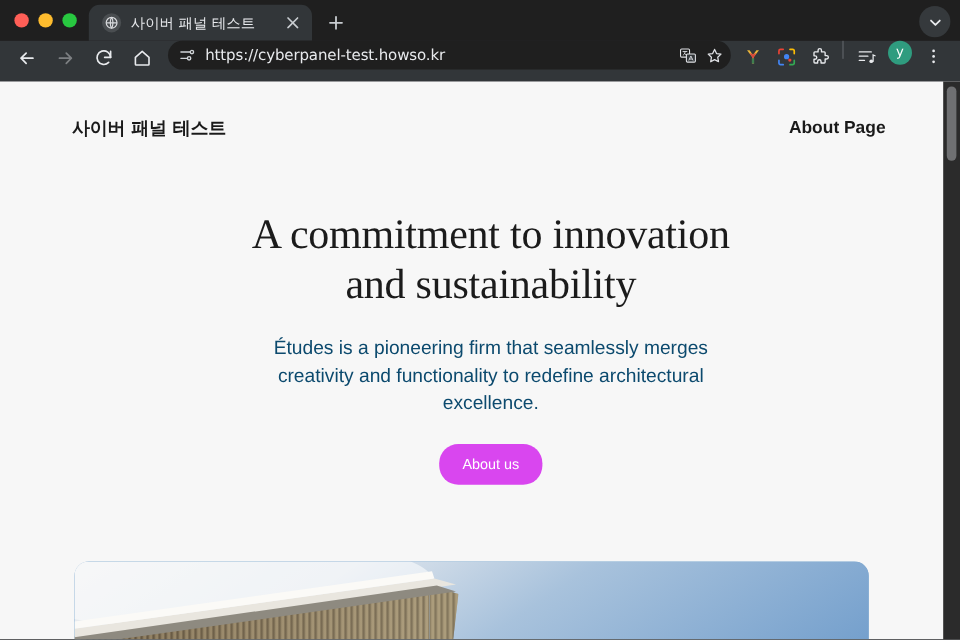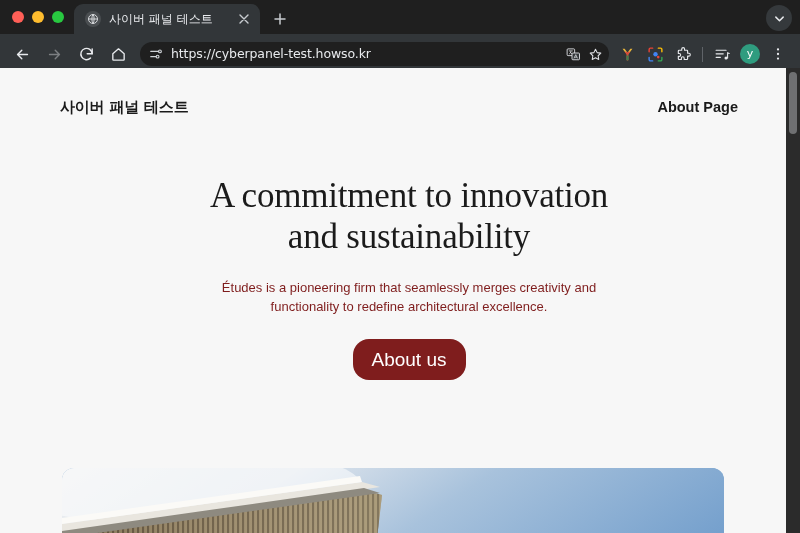--- a/index.html
+++ b/index.html
@@ -113,21 +113,20 @@
   }
 
   
   .toolbar {
     position: absolute;
     top: 34px; left: 0;
     width: 800px;
     height: 40px;
     background: #323639;
     display: flex;
-    align-items: center;
     padding: 0 8px 0 6px;
     gap: 0;
   }
   .nav-btn {
     width: 28px; height: 28px;
     margin: 0 2px;
     display: flex;
     align-items: center;
     justify-content: center;
     border-radius: 50%;
@@ -262,34 +261,34 @@
     line-height: 1.17;
     color: #1b1b1b;
     font-weight: normal;
     letter-spacing: -0.2px;
     max-width: 430px;
     margin: 0 auto;
   }
   .hero-sub {
     margin: 21px auto 4px auto;
     max-width: 402px;
-    font-size: 13px;
+    font-size: 16px;
     line-height: 1.45;
-    color: #7f1d1d;
+    color: #0c4a6e;
     font-family: "Liberation Sans", sans-serif;
   }
   .hero-btn-wrap {
     margin-top: 22px;
     display: flex;
     justify-content: center;
   }
   .hero-btn {
-    background: #7f1d1d;
+    background: #d946ef;
     color: #ffffff;
-    font-size: 19px;
+    font-size: 12px;
     line-height: 1;
     padding: 11px 19px;
     border-radius: 16px;
     border: none;
     font-family: "Liberation Sans", sans-serif;
     cursor: pointer;
   }
 
   
   .hero-image {

